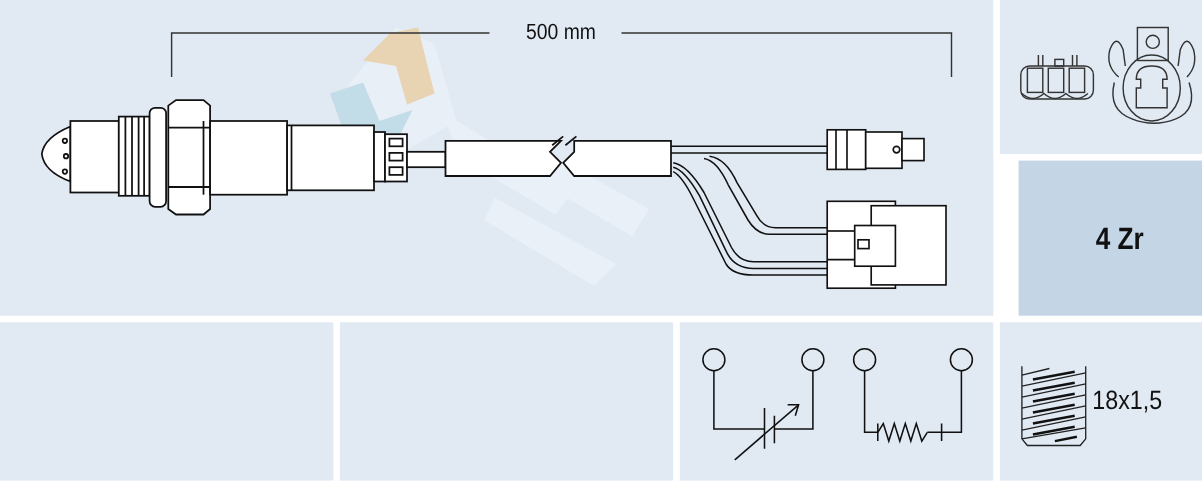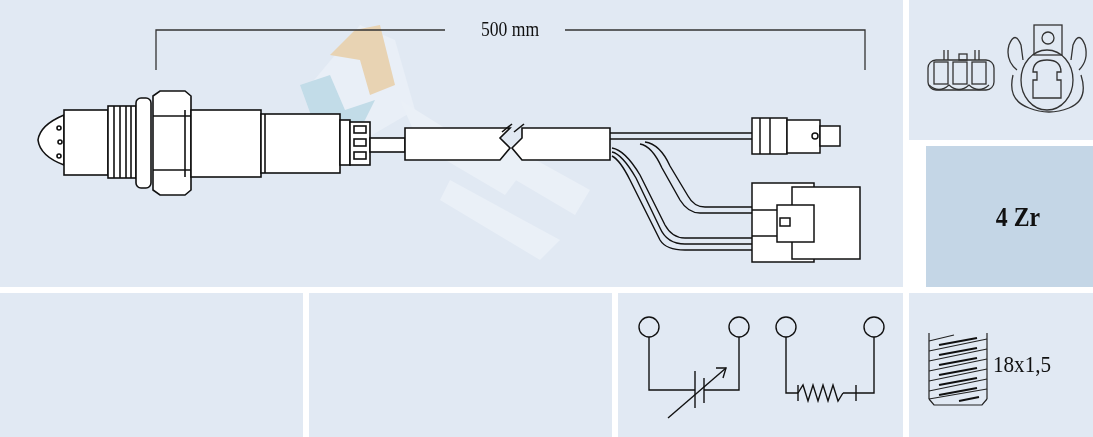--- a/index.html
+++ b/index.html
@@ -1,17 +1,17 @@
 <!DOCTYPE html>
 <html><head>
 <meta charset="utf-8">
 <style>
   html, body { margin:0; padding:0; background:#ffffff; }
   body { width:1093px; height:437px; position:relative; overflow:hidden; font-family:"Liberation Sans", sans-serif; }
-  .panel { position:absolute; background:#e1e9f3;font-family:Liberation Serif, serif; }
+  .panel { position:absolute; background:#e1e9f3; }
   .panel.accent { background:#c4d6e6; }
   #p-main { left:0; top:0; width:903px; height:287px; }
   #p-connector { left:909px; top:0; width:184px; height:140px; }
   #p-type { left:909px; top:146px; width:184px; height:141px;margin-left:17px; }
   #p-b1 { left:0; top:293px; width:303px; height:144px; }
   #p-b2 { left:309px; top:293px; width:303px; height:144px; }
   #p-b3 { left:618px; top:293px; width:285px; height:144px; }
   #p-thread { left:909px; top:293px; width:184px; height:144px;text-align:right; }
   svg { position:absolute; left:0; top:0; overflow:visible; }
   .dim-label { position:absolute; left:455px; top:18px; width:110px; text-align:center; font-size:20px; color:#111; transform:scaleX(0.88); }

